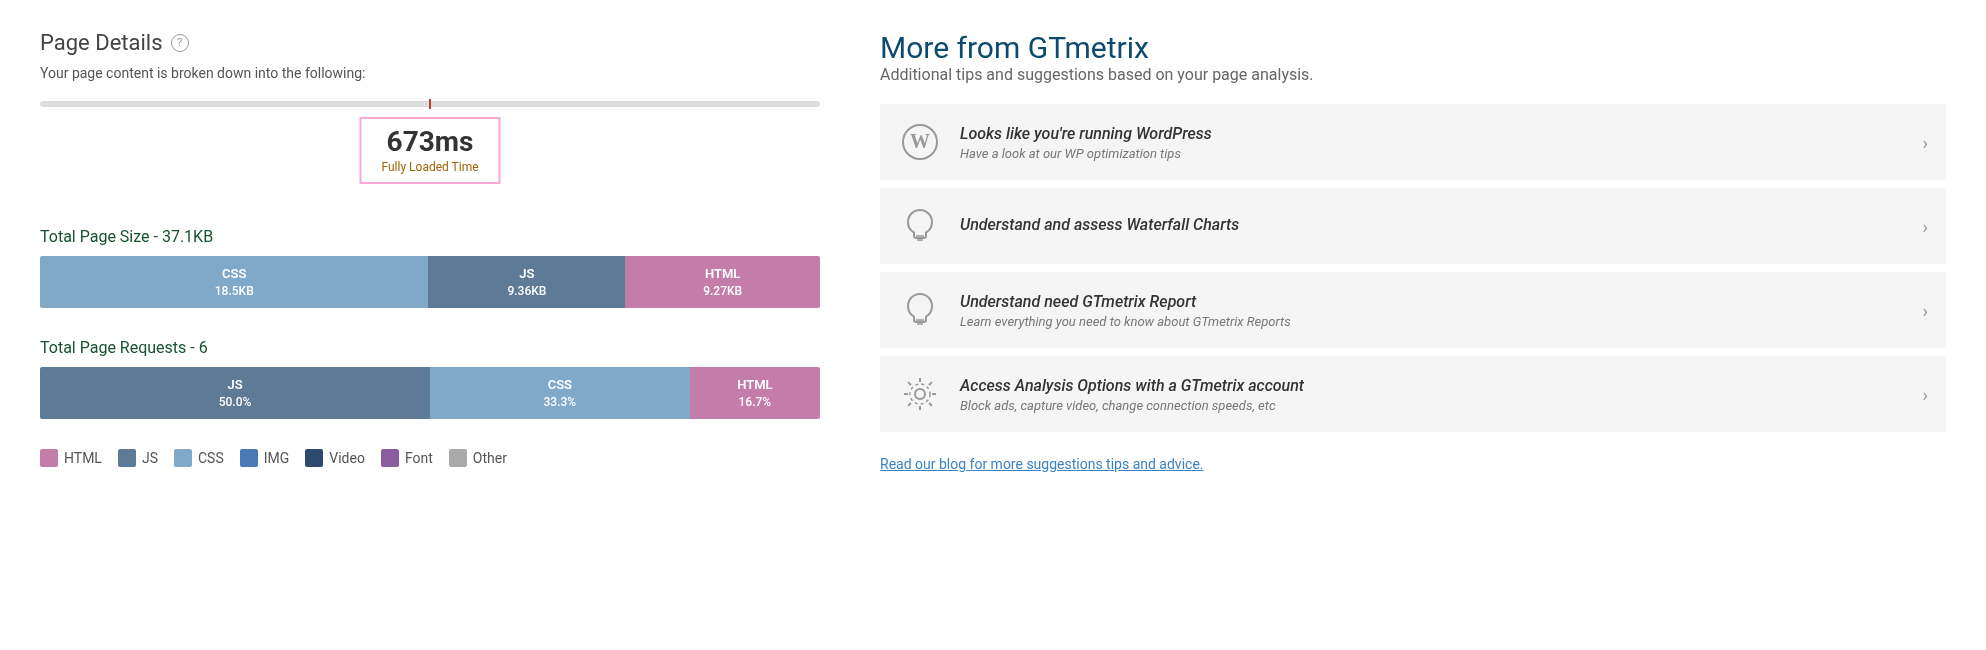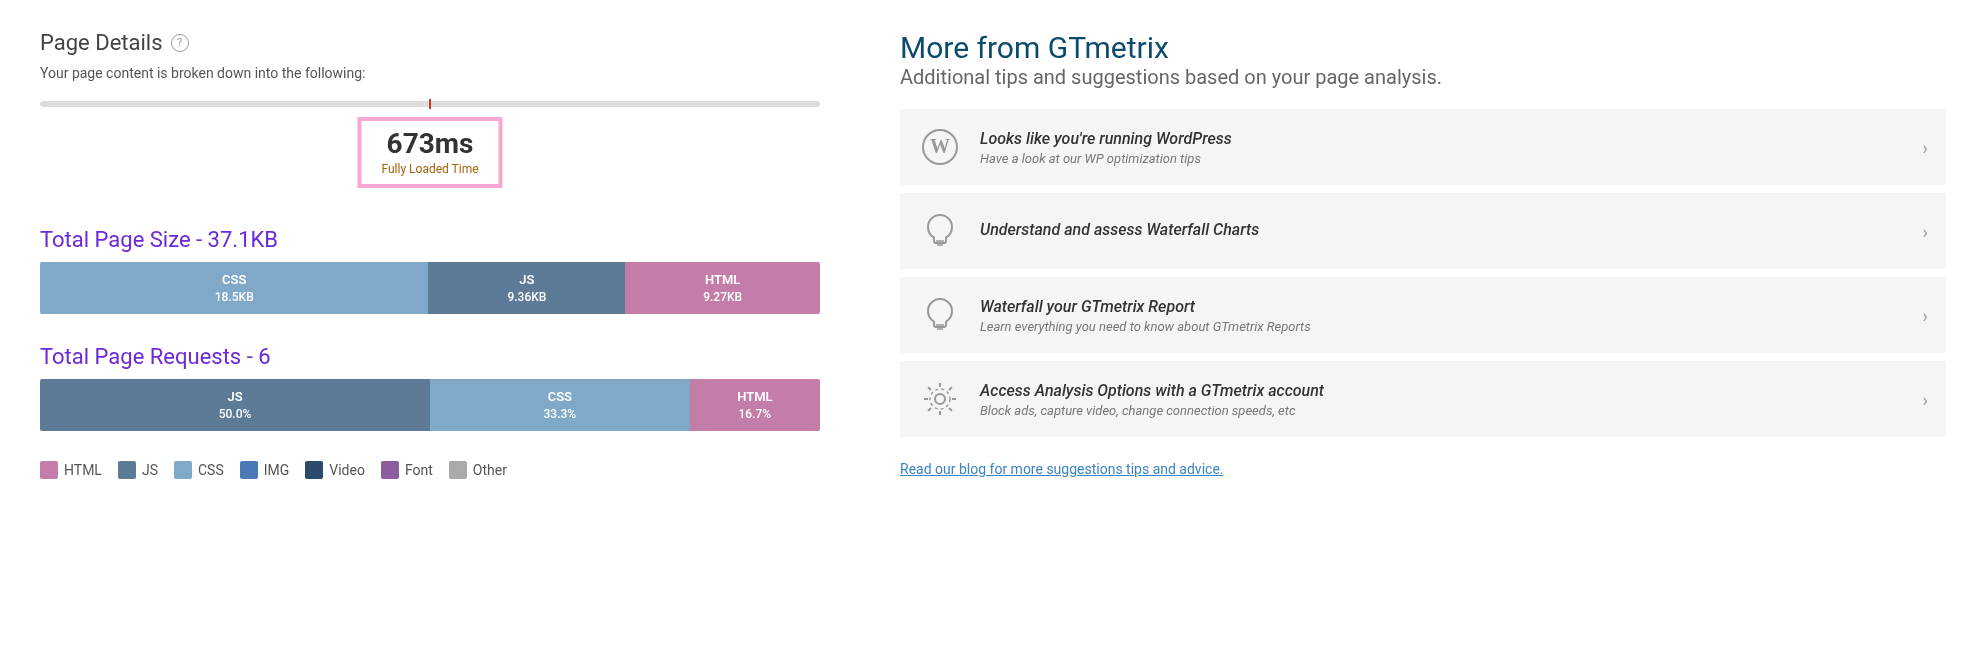--- a/index.html
+++ b/index.html
@@ -7,21 +7,21 @@
       font-family: -apple-system, BlinkMacSystemFont, 'Segoe UI', Roboto, Arial, sans-serif;
       background: #fff;
       color: #333;
       font-size: 14px;
     }
     .container {
       display: flex;
       width: 1986px;
       min-height: 650px;
       padding: 30px 40px;
-      gap: 80px;
+      gap: 60px;
     }
     .left-panel {
       flex: 0 0 780px;
     }
     .right-panel {
       flex: 1;
     }
 
     
     .section-title {
@@ -69,42 +69,42 @@
       top: -2px;
       width: 2px;
       height: 10px;
       background: #c0392b;
     }
     .timeline-label-box {
       position: absolute;
       left: 50%;
       transform: translateX(-50%);
       top: 16px;
-      border: 4px solid #f9a8d4;
+      border: 2px solid #f9a8d4;
       padding: 8px 20px;
       text-align: center;
       background: #fff;
     }
     .timeline-time {
       font-size: 28px;
       font-weight: 700;
       color: #333;
       line-height: 1.1;
     }
     .timeline-sublabel {
       font-size: 12px;
       color: #a16207;
       margin-top: 2px;
     }
 
     
     .subsection-title {
-      font-size: 22px;
+      font-size: 16px;
       font-weight: 400;
-      color: #6d28d9;
+      color: #14532d;
       margin-bottom: 10px;
     }
     .bar-chart {
       display: flex;
       width: 100%;
       height: 52px;
       margin-bottom: 30px;
       border-radius: 2px;
       overflow: hidden;
     }
@@ -147,21 +147,21 @@
       border-radius: 2px;
     }
 
     
     .right-title {
       font-size: 30px;
       font-weight: 400;
       color: #0c4a6e;
     }
     .right-subtitle {
-      font-size: 20px;
+      font-size: 16px;
       color: #666;
       margin-bottom: 20px;
     }
     .tip-item {
       display: flex;
       align-items: center;
       background: #f5f5f5;
       padding: 16px 18px;
       margin-bottom: 8px;
       border-radius: 2px;
@@ -326,21 +326,21 @@
     </div>
         <div class="tip-item">
       <div class="tip-icon">
             <svg width="32" height="36" viewBox="0 0 32 36" fill="none">
               <path d="M16 2C9.37 2 4 7.37 4 14c0 4.5 2.4 8.44 6 10.64V28a2 2 0 002 2h8a2 2 0 002-2v-3.36C25.6 22.44 28 18.5 28 14 28 7.37 22.63 2 16 2z" stroke="#999" stroke-width="2" fill="none"></path>
               <path d="M12 28h8" stroke="#999" stroke-width="1.5"></path>
               <path d="M13 32h6" stroke="#999" stroke-width="1.5"></path>
             </svg>
           </div>
       <div class="tip-text">
-        <div class="tip-title">Waterfall your GTmetrix Report</div>
+        <div class="tip-title">Understand need GTmetrix Report</div>
         <div class="tip-desc">Learn everything you need to know about GTmetrix Reports</div>
       </div>
       <div class="tip-arrow">›</div>
     </div>
         <div class="tip-item">
       <div class="tip-icon">
             <svg width="36" height="36" viewBox="0 0 36 36" fill="none">
               <circle cx="18" cy="18" r="5" stroke="#999" stroke-width="2"></circle>
               <path d="M18 2v4M18 30v4M2 18h4M30 18h4M6.1 6.1l2.83 2.83M27.07 27.07l2.83 2.83M6.1 29.9l2.83-2.83M27.07 8.93l2.83-2.83" stroke="#999" stroke-width="2"></path>
               <circle cx="18" cy="18" r="10" stroke="#999" stroke-width="1.5" stroke-dasharray="3 3"></circle>

